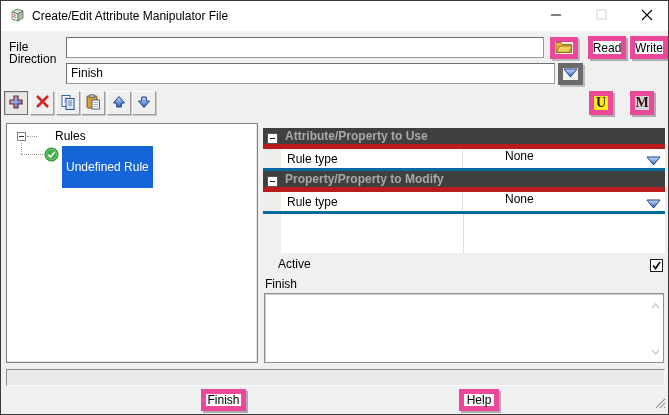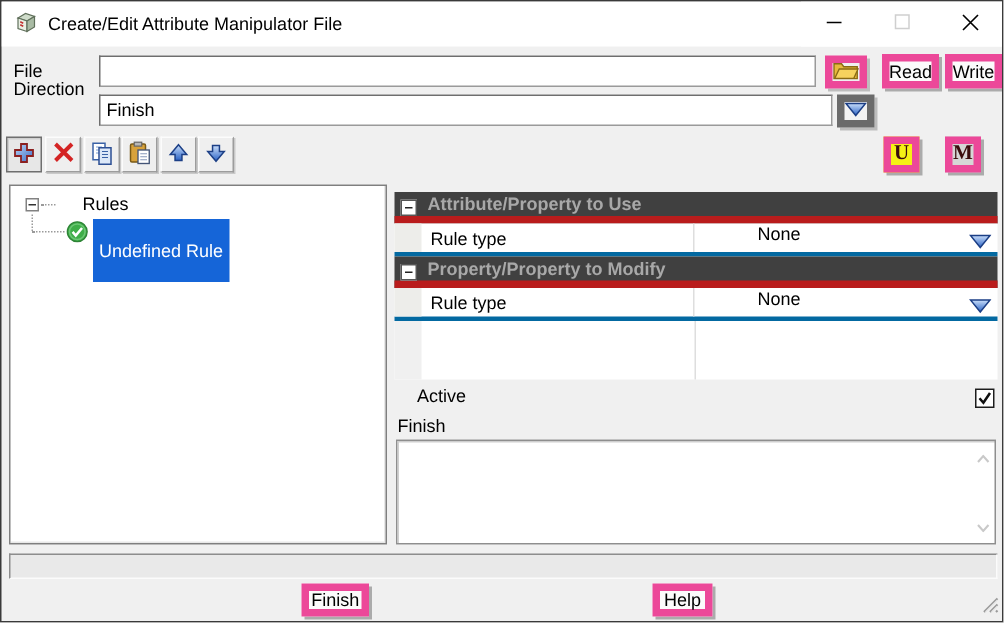--- a/index.html
+++ b/index.html
@@ -303,21 +303,21 @@
       <svg width="9" height="6" viewBox="0 0 9 6">
           <polyline points="1,1 4.5,5 8,1" fill="none" stroke="#c9c9c9" stroke-width="1.4"></polyline>
         </svg>
     </span>
   </div>
 
   <div class="statusbar"></div>
   <div class="btn3d" style="left:200px; top:388px; width:45px; height:22px;">
     <span>Finish</span>
   </div>
-  <div class="btn3d" style="left:434px; top:388px; width:40px; height:22px;">
+  <div class="btn3d" style="left:458px; top:388px; width:40px; height:22px;">
     <span>Help</span>
   </div>
   <span class="grip">
     <svg width="13" height="13" viewBox="0 0 13 13">
       <path d="M12,3 L3,12 M12,7 L7,12 M12,11 L11,12" stroke="#9a9a9a" stroke-width="1.4"></path>
       <path d="M12,4 L4,12 M12,8 L8,12" stroke="#e8e8e8" stroke-width="0.8"></path>
     </svg>
   </span>
 
 </div>

